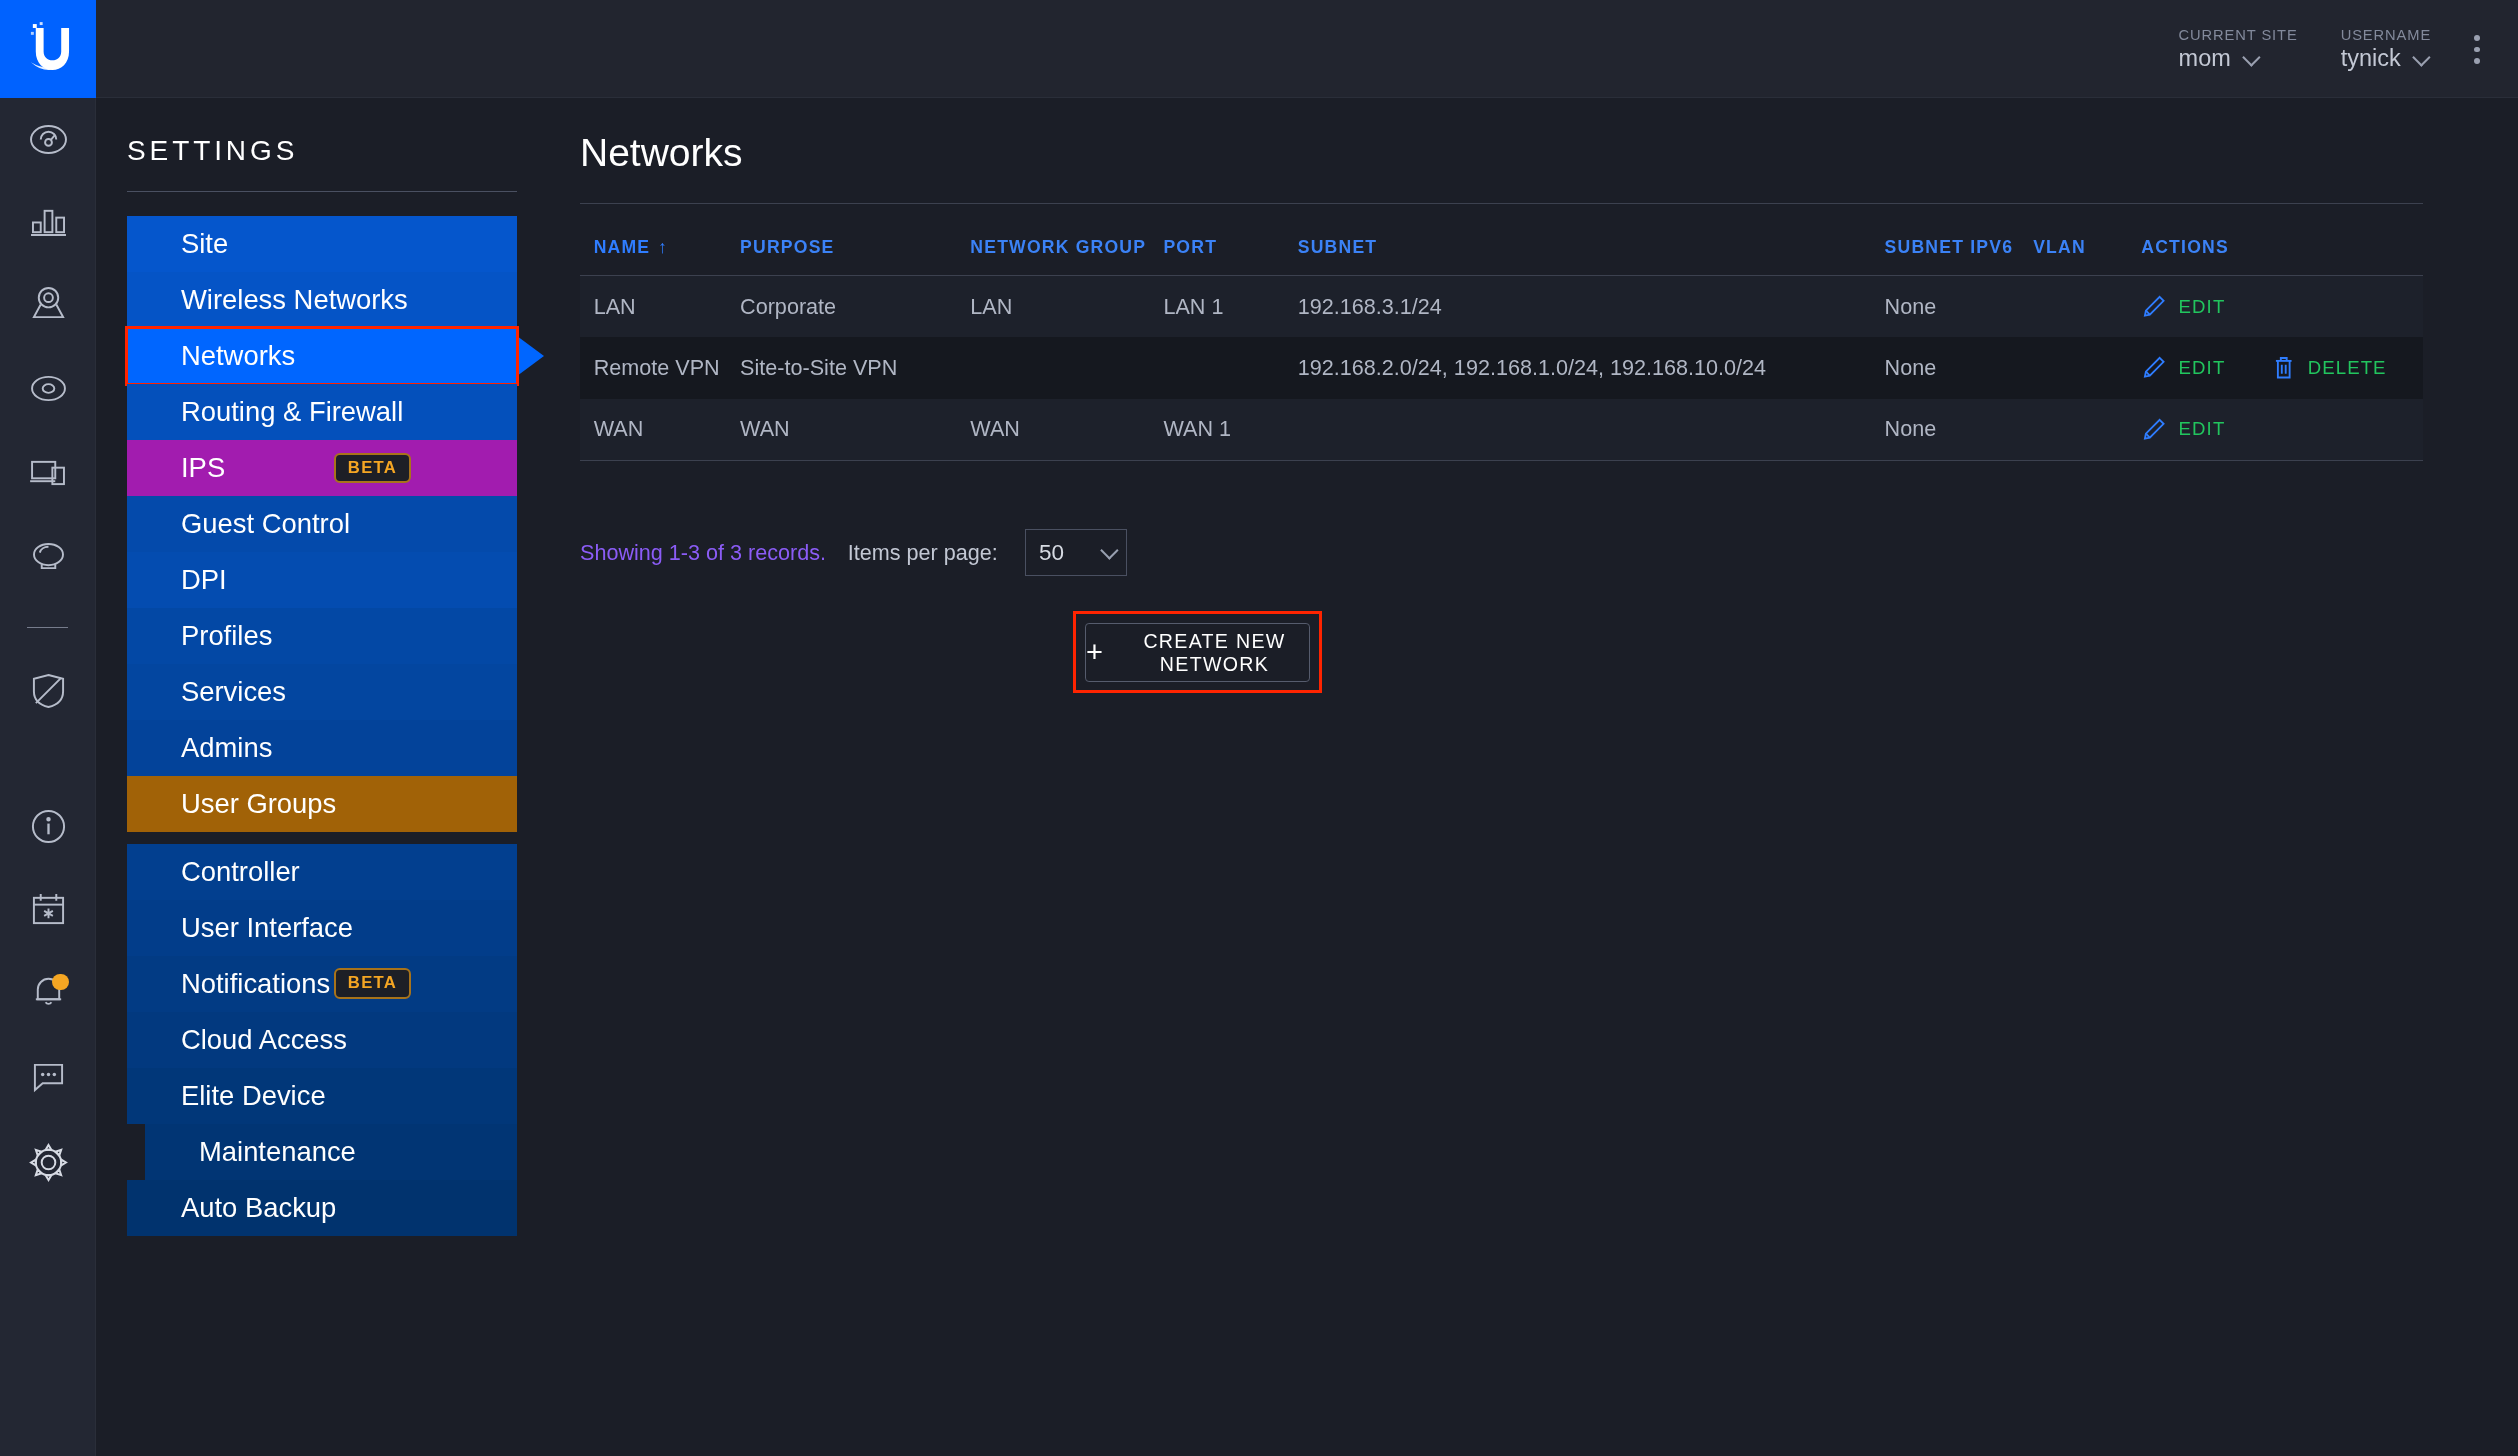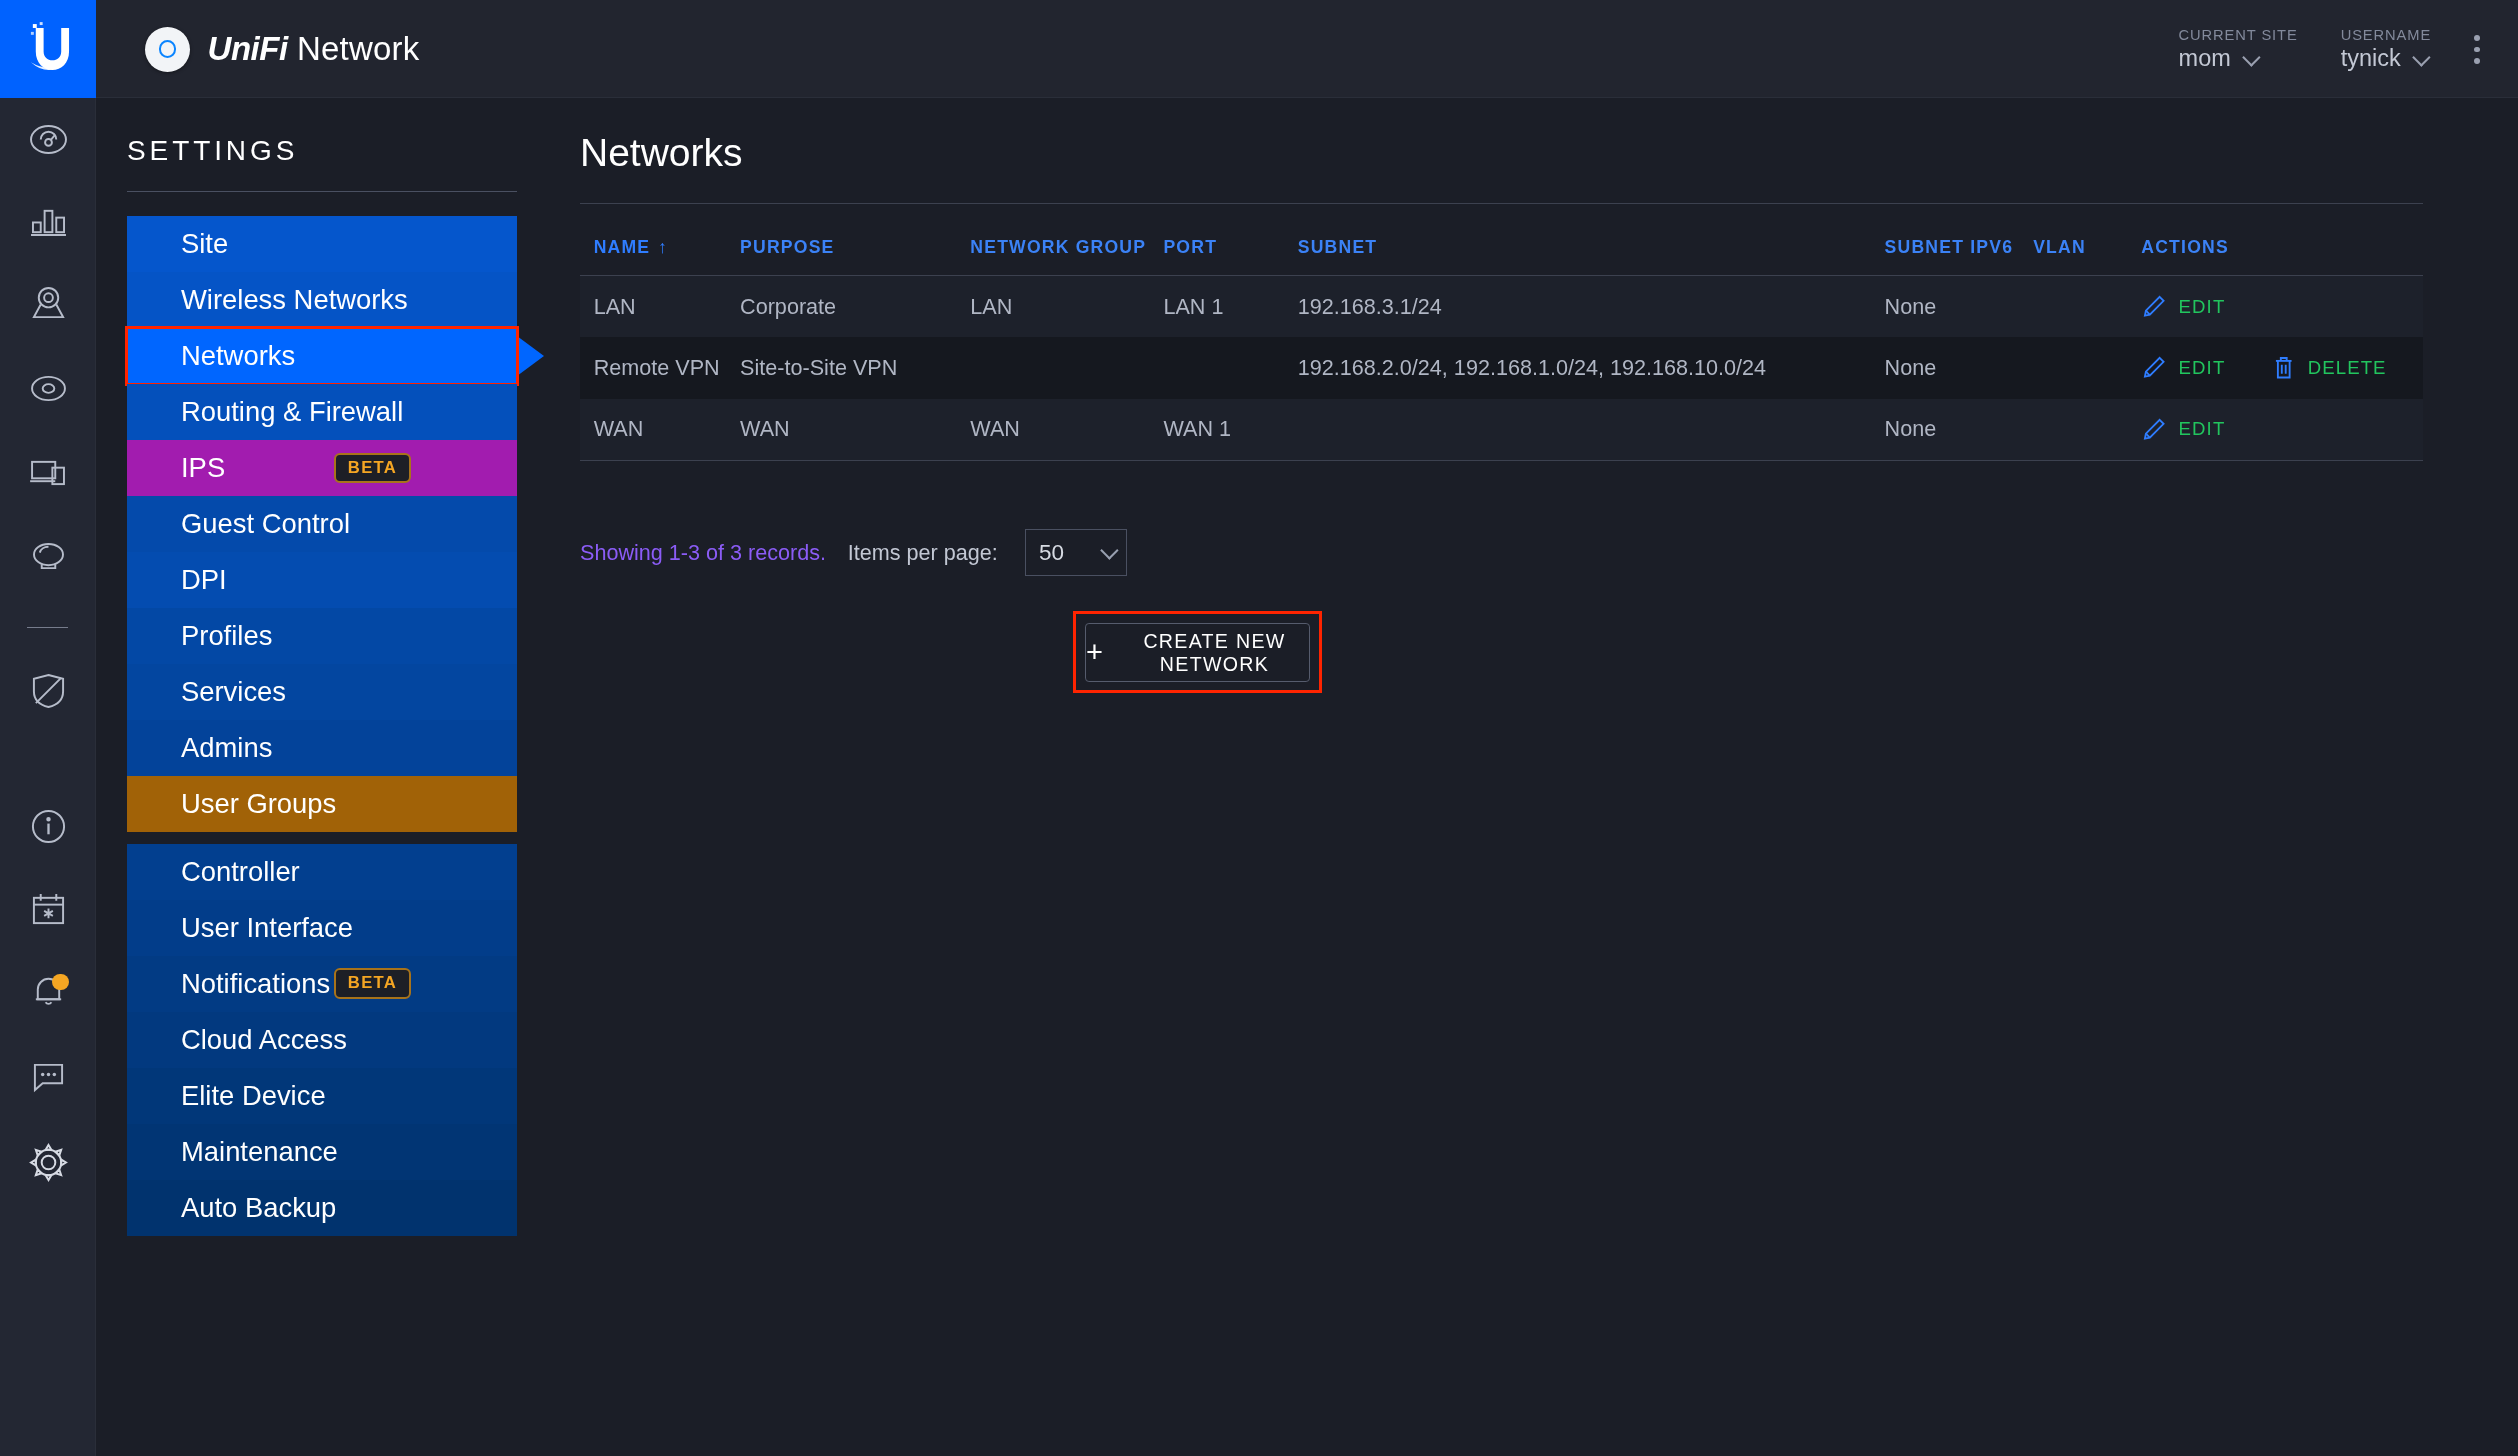--- a/index.html
+++ b/index.html
@@ -167,28 +167,20 @@
     <div class="logo-tile">
       <svg width="45" height="55" viewBox="0 0 46 56">
         <path d="M10 6 h8 v24 c0 6 4 9 9 9 s9-3 9-9 V6 h8 v24 c0 12-8 19-17 19 s-17-7-17-19 z" fill="#ffffff"></path>
         <rect x="7" y="2" width="4" height="4" fill="#ffffff"></rect>
         <rect x="14" y="0" width="3" height="3" fill="#ffffff" opacity=".8"></rect>
         <rect x="5" y="10" width="3" height="3" fill="#ffffff" opacity=".7"></rect>
         <path d="M5 41 q18 11 36 0 q-18 16-36 0z" fill="#ffffff" opacity=".9"></path>
       </svg>
     </div>
 
-    <div class="brand">
-      <span class="ap-dot">
-          <i></i>
-        </span>
-      <span class="brand-text">
-        <span class="unifi">UniFi</span><span>&nbsp;</span><span class="net">Network</span>
-      </span>
-    </div>
 
     <div class="topright">
       <div class="tr-block">
         <div class="tr-label">CURRENT SITE</div>
         <div class="tr-value">
           <span>mom</span>
           <span class="caret"></span>
         </div>
       </div>
       <div class="tr-block">
@@ -349,21 +341,21 @@
         <div class="navitem" style="background: rgb(2, 59, 132);">
           <span class="lbl">Notifications</span>
           <span class="badge-beta">BETA</span>
         </div>
         <div class="navitem" style="background: rgb(2, 57, 127);">
           <span class="lbl">Cloud Access</span>
         </div>
         <div class="navitem" style="background: rgb(1, 55, 121);">
           <span class="lbl">Elite Device</span>
         </div>
-        <div class="navitem" style="background: rgb(1, 53, 116);">
+        <div class="navitem" style="background: rgb(1, 53, 116); margin-left: 18px;">
           <span class="lbl">Maintenance</span>
         </div>
         <div class="navitem" style="background: rgb(1, 51, 110);">
           <span class="lbl">Auto Backup</span>
         </div>
       </div>
   </div>
 
   <div class="main">
     <div class="page-title">Networks</div>

